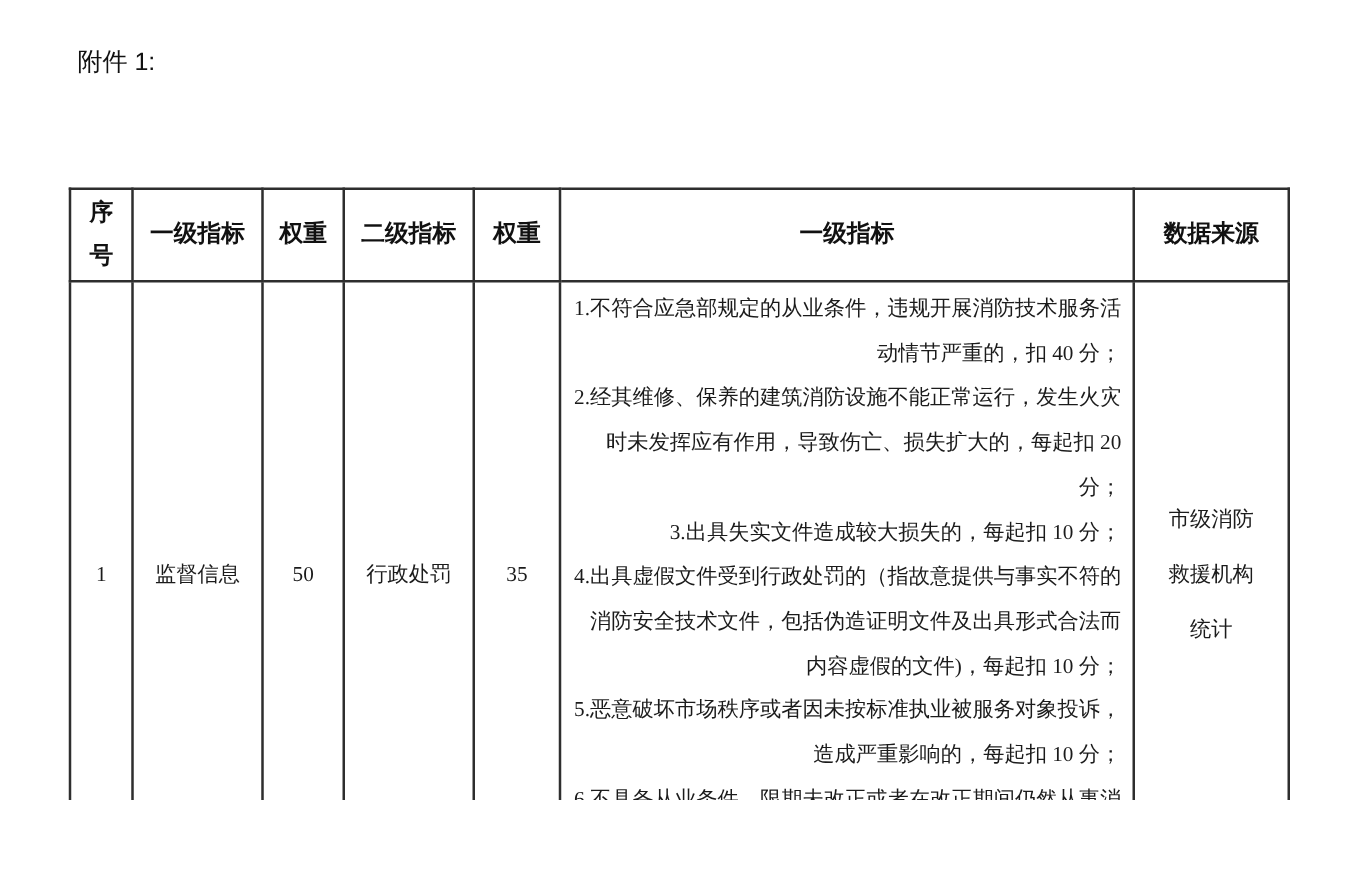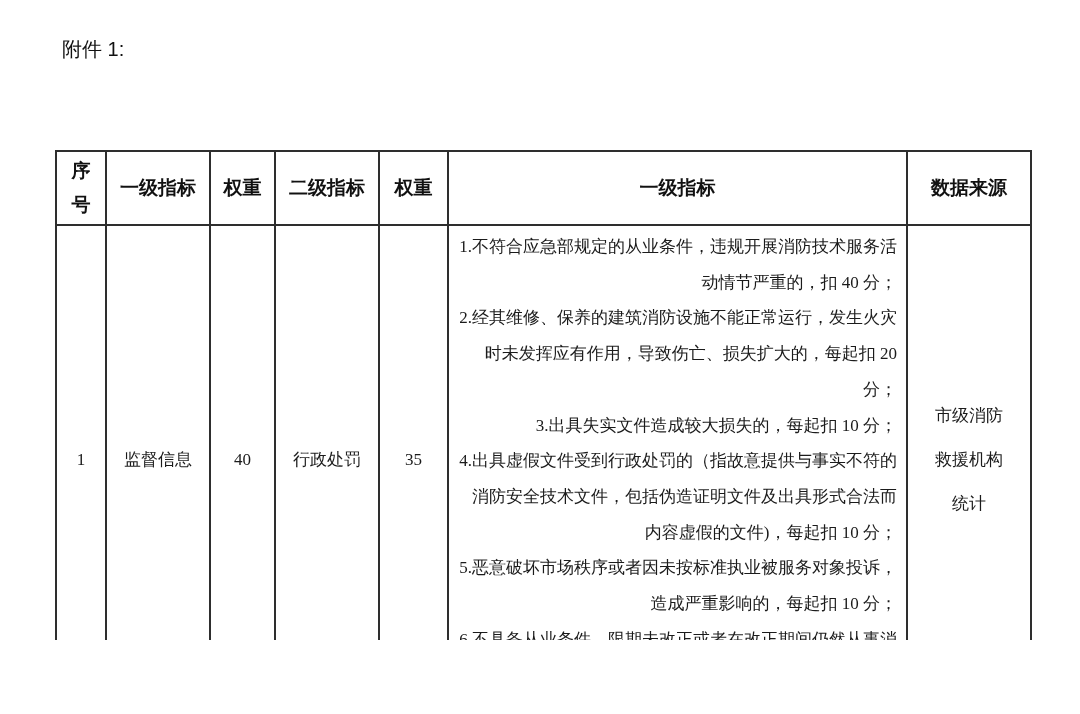--- a/index.html
+++ b/index.html
@@ -143,21 +143,21 @@
         <th>二级指标</th>
         <th>权重</th>
         <th>一级指标</th>
         <th>数据来源</th>
       </tr>
     </thead>
     <tbody>
       <tr>
         <td>1</td>
         <td>监督信息</td>
-        <td>40</td>
+        <td>50</td>
         <td>行政处罚</td>
         <td>35</td>
         <td class="scoring-cell">
           <p>1.不符合应急部规定的从业条件，违规开展消防技术服务活动情节严重的，扣 40 分；</p>
           <p>2.经其维修、保养的建筑消防设施不能正常运行，发生火灾时未发挥应有作用，导致伤亡、损失扩大的，每起扣 20 分；</p>
           <p>3.出具失实文件造成较大损失的，每起扣 10 分；</p>
           <p>4.出具虚假文件受到行政处罚的（指故意提供与事实不符的消防安全技术文件，包括伪造证明文件及出具形式合法而内容虚假的文件)，每起扣 10 分；</p>
           <p>5.恶意破坏市场秩序或者因未按标准执业被服务对象投诉，造成严重影响的，每起扣 10 分；</p>
           <p>6.不具备从业条件，限期未改正或者在改正期间仍然从事消防技术服务活动的，每起扣 10 分；</p>
         </td>

